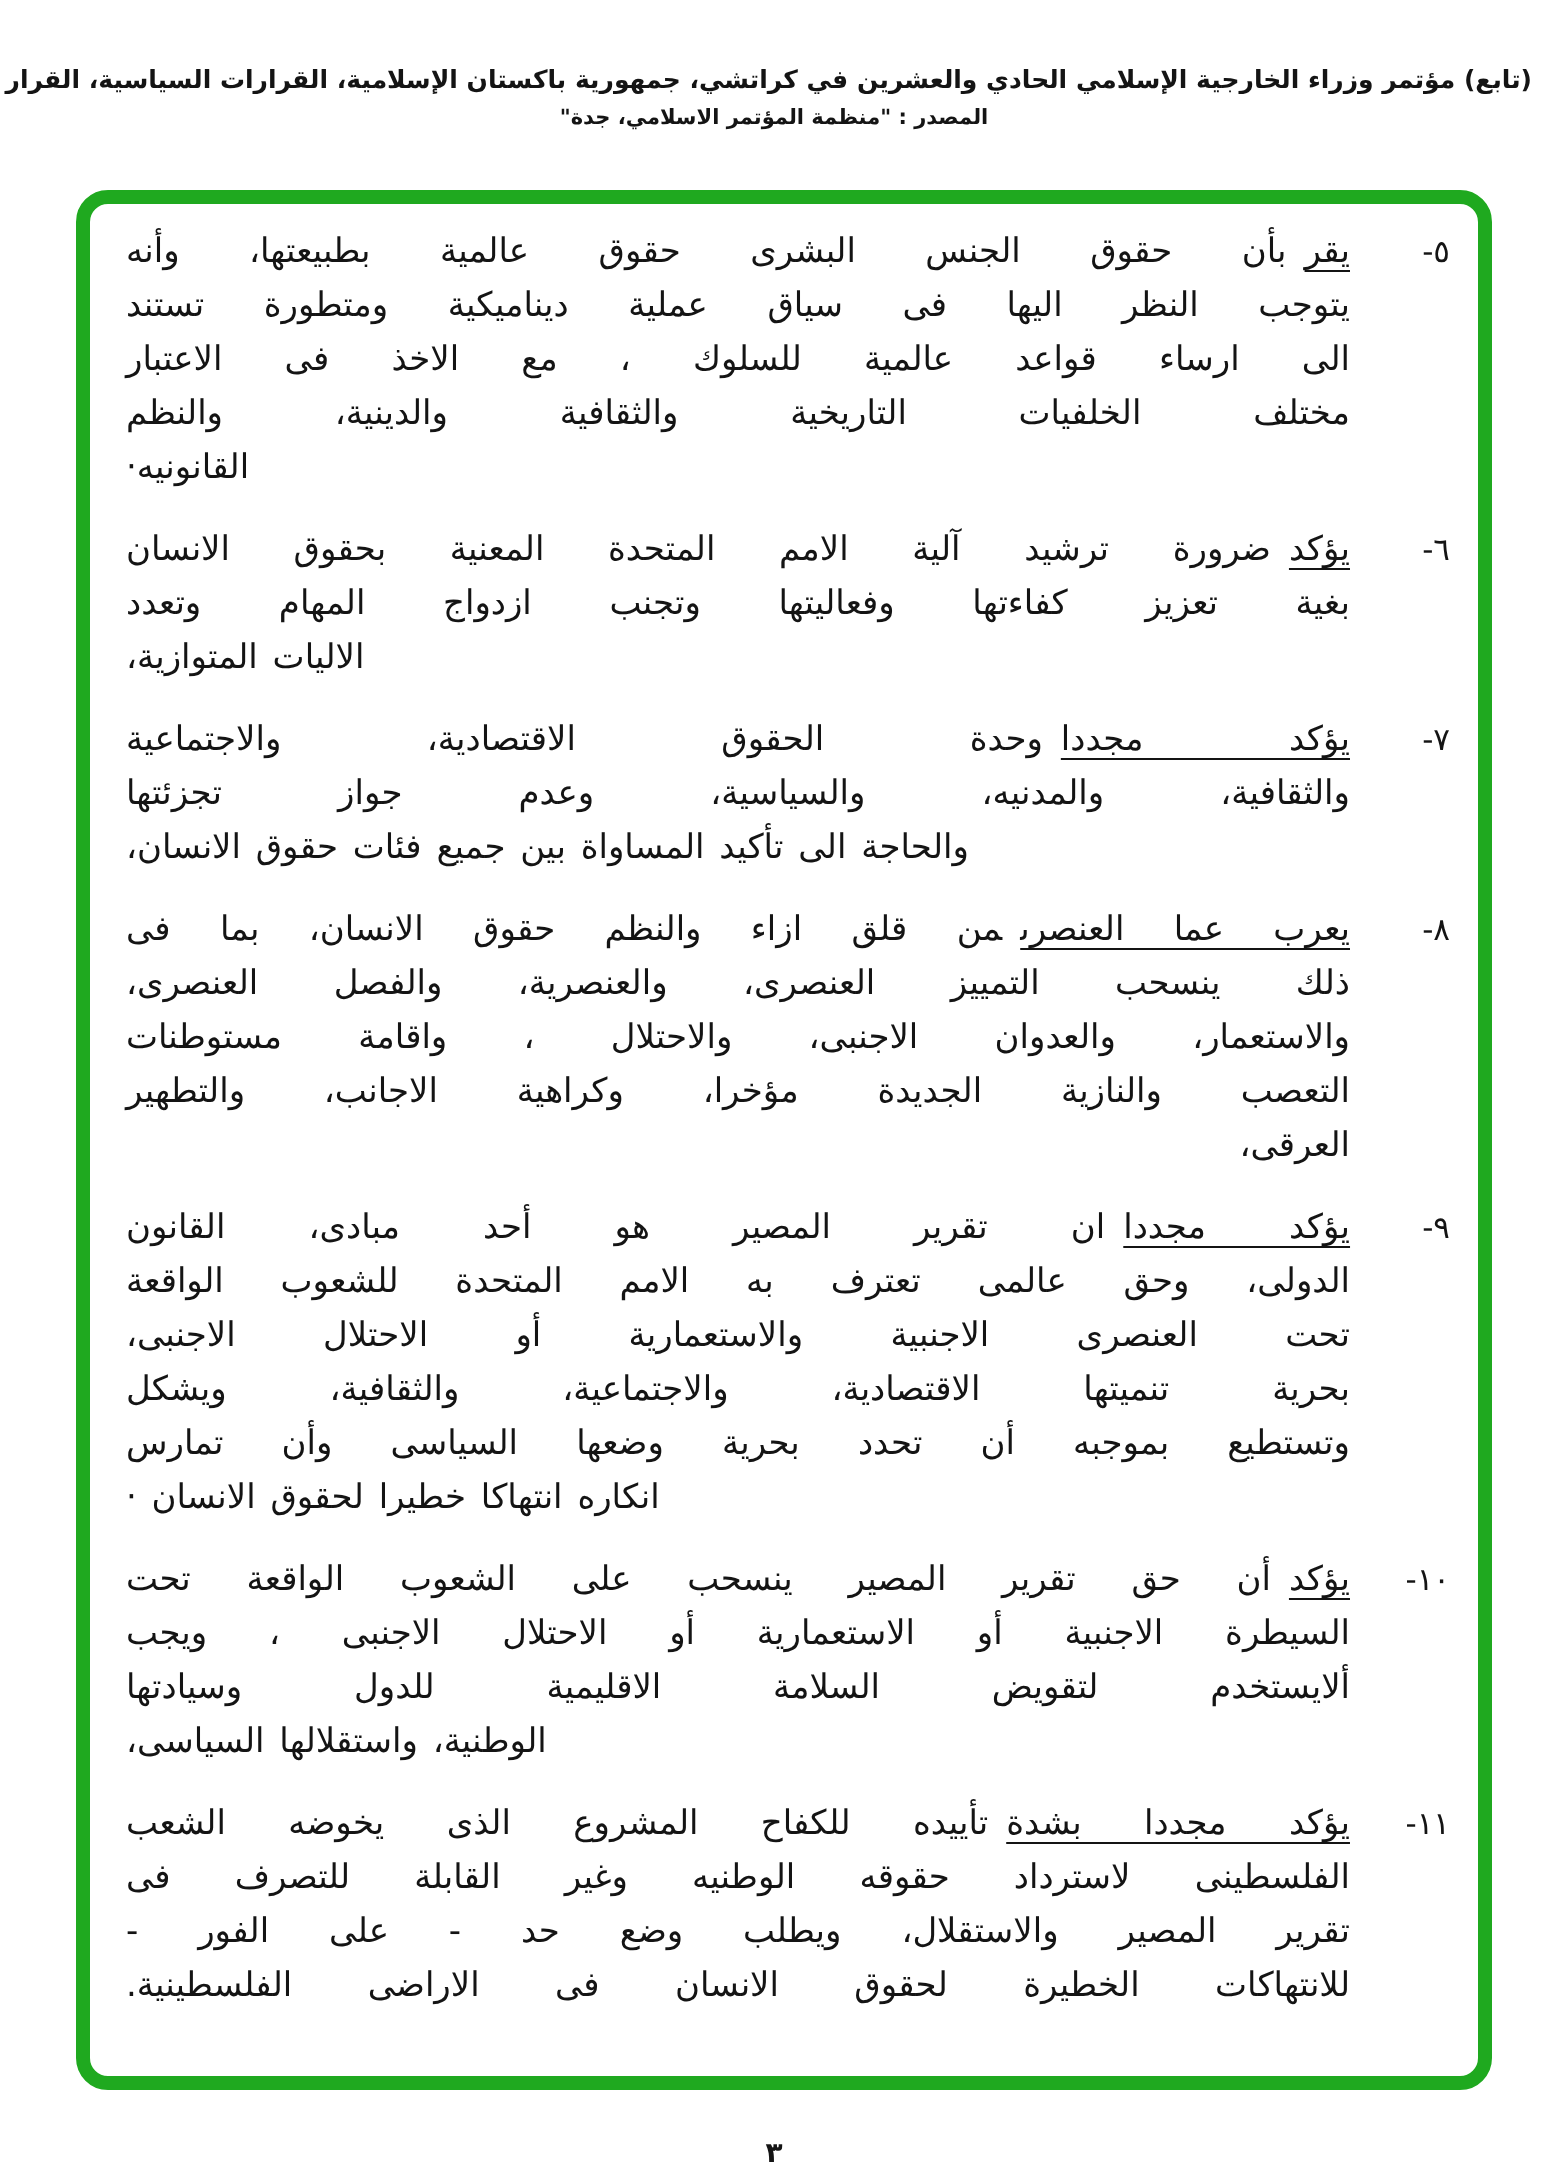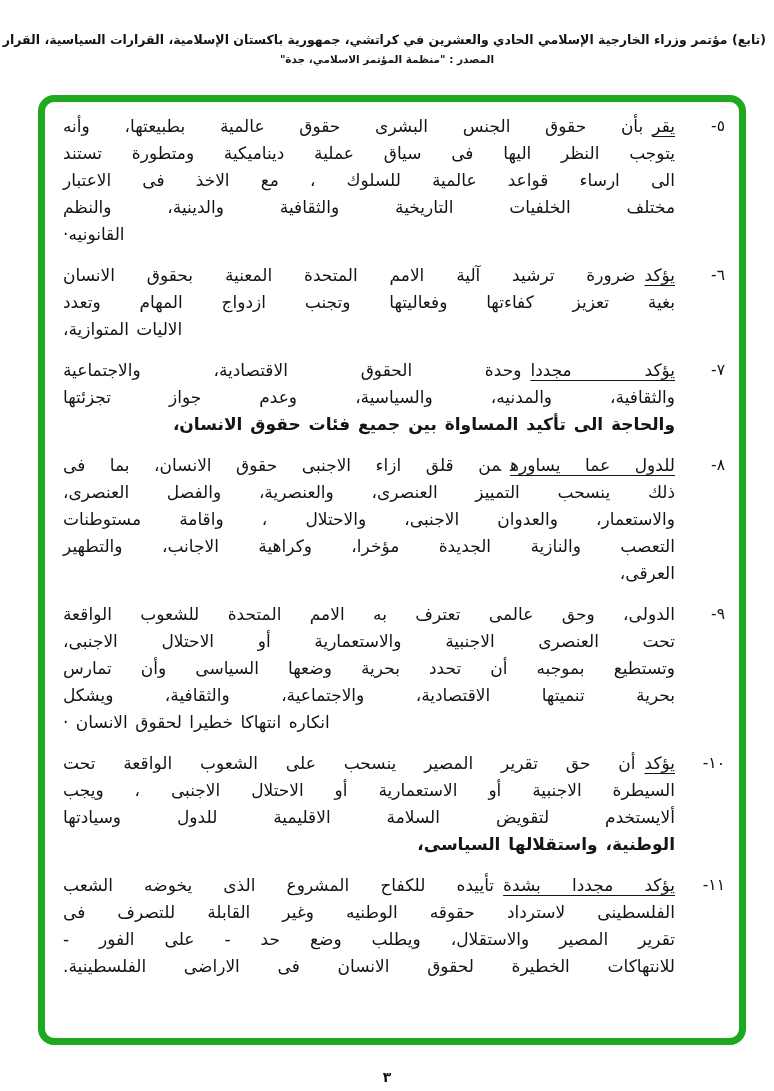--- a/index.html
+++ b/index.html
@@ -74,21 +74,21 @@
     font-size: 17px;
     line-height: 27px;
     word-spacing: 2px;
   }
   .line.full {
     text-align: justify;
     text-align-last: justify;
   }
   .line.last-center  { text-align: left; }
   .line.last-left    { text-align: right;  padding-left: 56px; }
-  .line.last-right   { text-align: right; font-weight: bold; }
+  .line.last-right   { text-align: left; }
   .line.last-justify { text-align: justify; text-align-last: justify; }
   .u {
     text-decoration: underline;
     text-decoration-thickness: 1px;
     text-underline-offset: 4px;
     margin-inline-end: 9px;
   }
   
   .page-footer {
     position: absolute;
@@ -133,34 +133,35 @@
         <div class="num">٧-</div>
         <div class="ptext">
           <div class="line full"><span class="u">يؤكد مجددا</span><span>وحدة الحقوق الاقتصادية، والاجتماعية</span></div>
           <div class="line full">والثقافية، والمدنيه، والسياسية، وعدم جواز تجزئتها</div>
           <div class="line last-right">والحاجة الى تأكيد المساواة بين جميع فئات حقوق الانسان،</div>
         </div>
       </div>
       <div class="para">
         <div class="num">٨-</div>
         <div class="ptext">
-          <div class="line full"><span class="u">للدول عما يساوره</span><span>من قلق ازاء الاجنبى حقوق الانسان، بما فى</span></div>
+          <div class="line full"><span class="u">يعرب عما العنصرى</span><span>من قلق ازاء والنظم حقوق الانسان، بما فى</span></div>
           <div class="line full">ذلك ينسحب التمييز العنصرى، والعنصرية، والفصل العنصرى،</div>
           <div class="line full">والاستعمار، والعدوان الاجنبى، والاحتلال ، واقامة مستوطنات</div>
           <div class="line full">التعصب والنازية الجديدة مؤخرا، وكراهية الاجانب، والتطهير</div>
           <div class="line last-left">العرقى،</div>
         </div>
       </div>
       <div class="para">
         <div class="num">٩-</div>
         <div class="ptext">
+          <div class="line full"><span class="u">يؤكد مجددا</span><span>ان تقرير المصير هو أحد مبادى، القانون</span></div>
           <div class="line full">الدولى، وحق عالمى تعترف به الامم المتحدة للشعوب الواقعة</div>
           <div class="line full">تحت العنصرى الاجنبية والاستعمارية أو الاحتلال الاجنبى،</div>
+          <div class="line full">بحرية تنميتها الاقتصادية، والاجتماعية، والثقافية، ويشكل</div>
           <div class="line full">وتستطيع بموجبه أن تحدد بحرية وضعها السياسى وأن تمارس</div>
-          <div class="line full">بحرية تنميتها الاقتصادية، والاجتماعية، والثقافية، ويشكل</div>
           <div class="line last-center">انكاره انتهاكا خطيرا لحقوق الانسان ·</div>
         </div>
       </div>
       <div class="para">
         <div class="num">١٠-</div>
         <div class="ptext">
           <div class="line full"><span class="u">يؤكد</span><span>أن حق تقرير المصير ينسحب على الشعوب الواقعة تحت</span></div>
           <div class="line full">السيطرة الاجنبية أو الاستعمارية أو الاحتلال الاجنبى ، ويجب</div>
           <div class="line full">ألايستخدم لتقويض السلامة الاقليمية للدول وسيادتها</div>
           <div class="line last-right">الوطنية، واستقلالها السياسى،</div>

